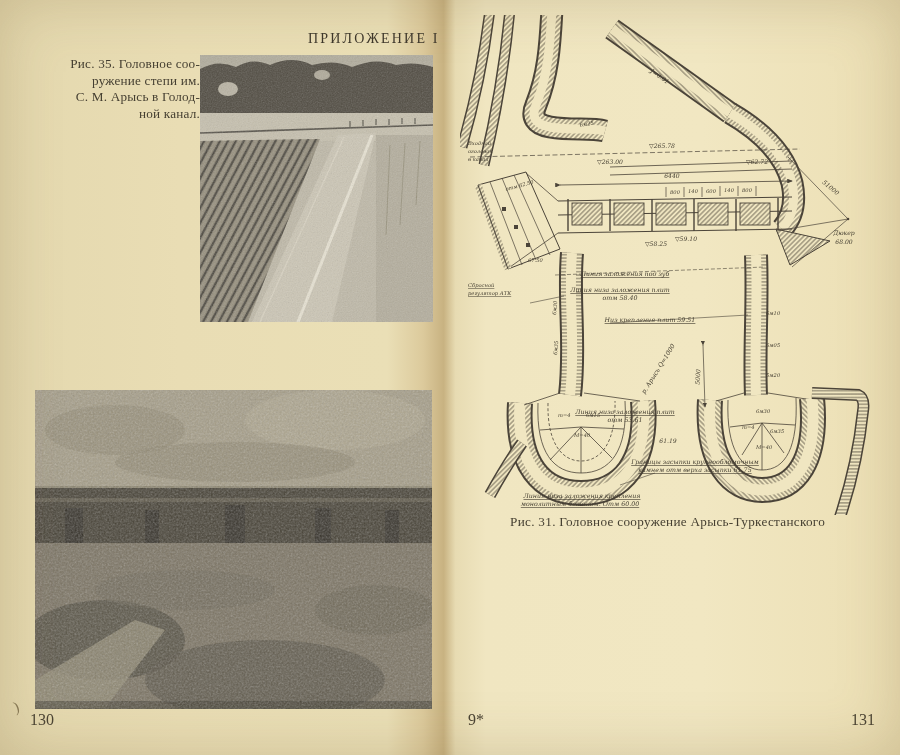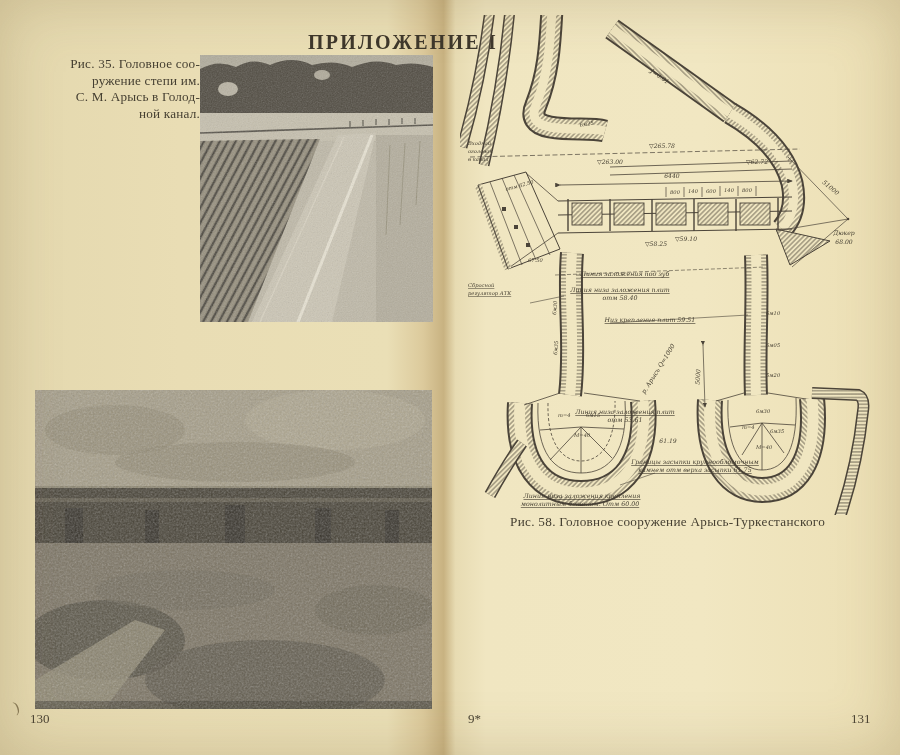--- a/index.html
+++ b/index.html
@@ -3,24 +3,24 @@
 <meta charset="utf-8">
 <style>
   html,body{margin:0;padding:0;background:#d8cba2;}
   .sheet{
     position:relative;width:900px;height:755px;overflow:hidden;
     font-family:"Liberation Serif",serif;color:#423c30;
     background:linear-gradient(90deg,#e4d8ae 0%,#e9ddb4 20%,#eadfb6 43%,#dcca9c 47%,#c8b281 49.3%,#e7dbb2 50.6%,#f0e6c1 54%,#f1e7c2 78%,#ecdfb4 100%);
   }
   .abs{position:absolute;}
   .vign{pointer-events:none;box-shadow:inset 0 0 60px rgba(120,95,50,.25);width:900px;height:755px;left:0;top:0;}
-  .h1{font-size:20px;font-weight:bold;letter-spacing:2.2px;color:#3d372b;}
+  .h1{font-size:14px;font-weight:normal;letter-spacing:2.2px;color:#3d372b;}
   .cap{font-size:13.2px;line-height:16.6px;text-align:right;letter-spacing:.2px;color:#453f31;}
   .capw{font-size:13.2px;line-height:16.2px;text-align:left;letter-spacing:.3px;color:#453f31;}
-  .pnum{font-size:13px;color:#4a4334;}
+  .pnum{font-size:16px;color:#4a4334;}
   .corner{font-size:15px;color:#8a7c58;transform:rotate(-18deg);}
   svg text{font-family:"DejaVu Serif",serif;fill:#443e31;}
   .lbl{font-style:italic;font-size:6.3px;}
   .num{font-style:italic;font-size:6.1px;}
   .tny{font-style:italic;font-size:5.2px;}
   .und{text-decoration:underline;}
 </style>
 </head>
 <body>
 
@@ -270,20 +270,20 @@
       <text x="296" y="434" class="tny">М=40</text>
       <text x="96" y="300" class="tny" transform="rotate(-85 96 300)">6м30</text>
       <text x="97" y="340" class="tny" transform="rotate(-85 97 340)">6м35</text>
       <text x="306" y="300" class="tny">6м10</text>
       <text x="306" y="332" class="tny">6м05</text>
       <text x="306" y="362" class="tny">5м20</text>
     </g>
   </svg>
 
   <div class="abs capw" style="left:510px;top:514px;width:368px;">
-    <div>Рис. 58. Головное сооружение Арысь-Туркестанского</div>
+    <div>Рис. 31. Головное сооружение Арысь-Туркестанского</div>
   </div>
 
   <div class="abs pnum" style="left:468px;top:711px;">9*</div>
   <div class="abs pnum" style="left:851px;top:711px;">131</div>
 
   <div class="abs vign"></div>
 </div>
 
 </body></html>

